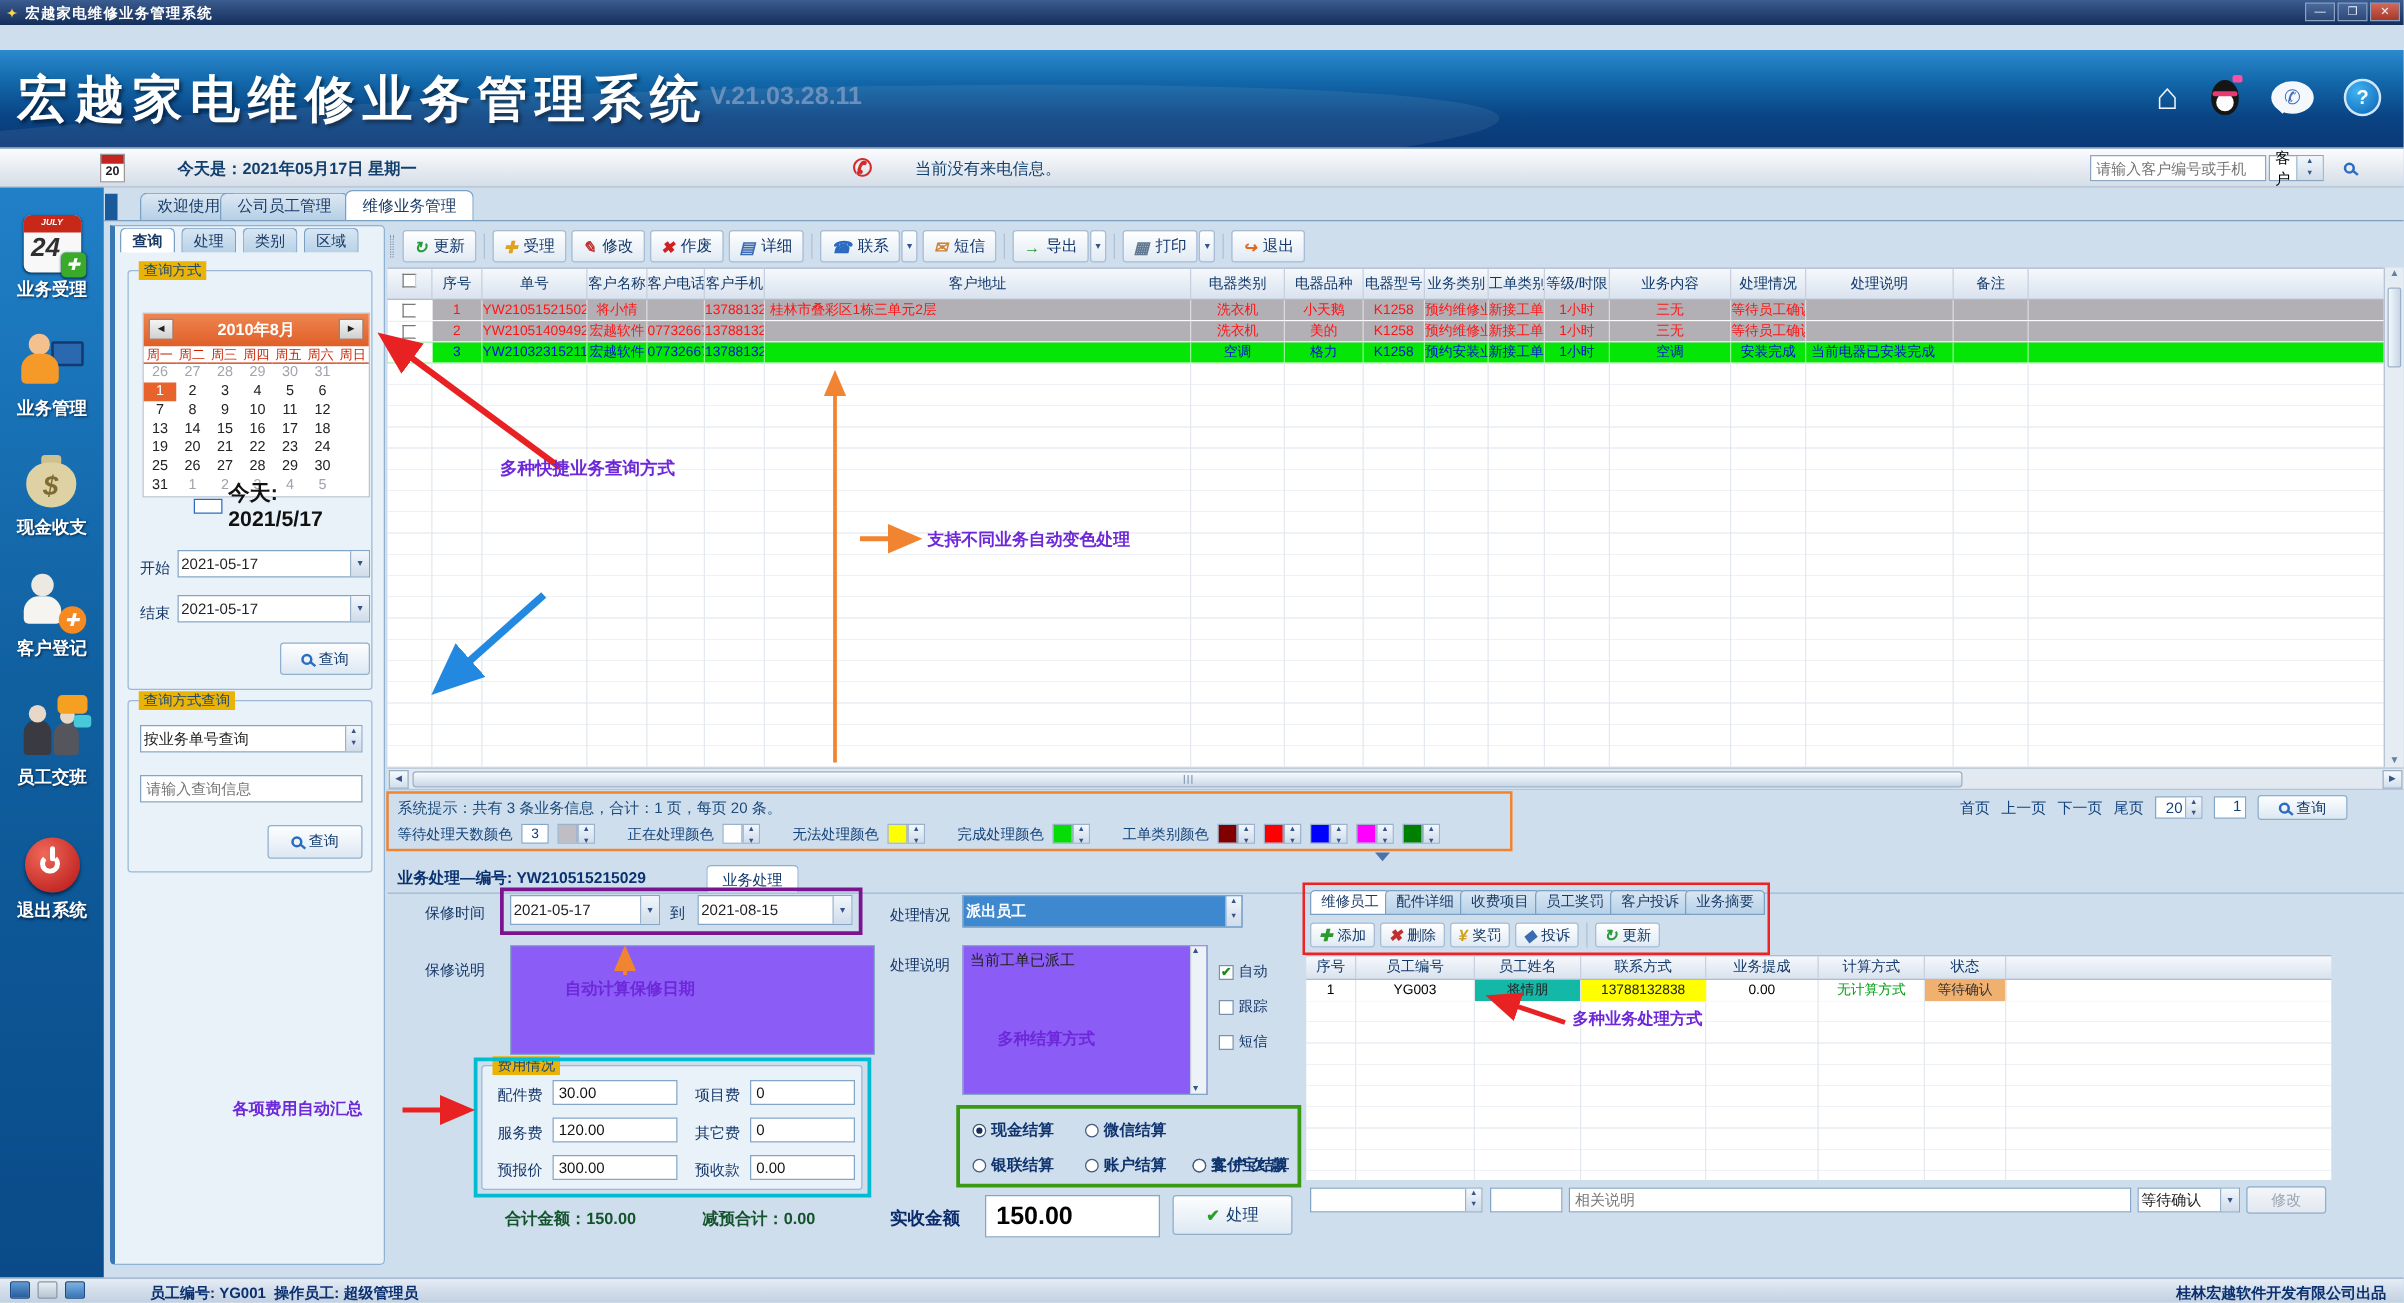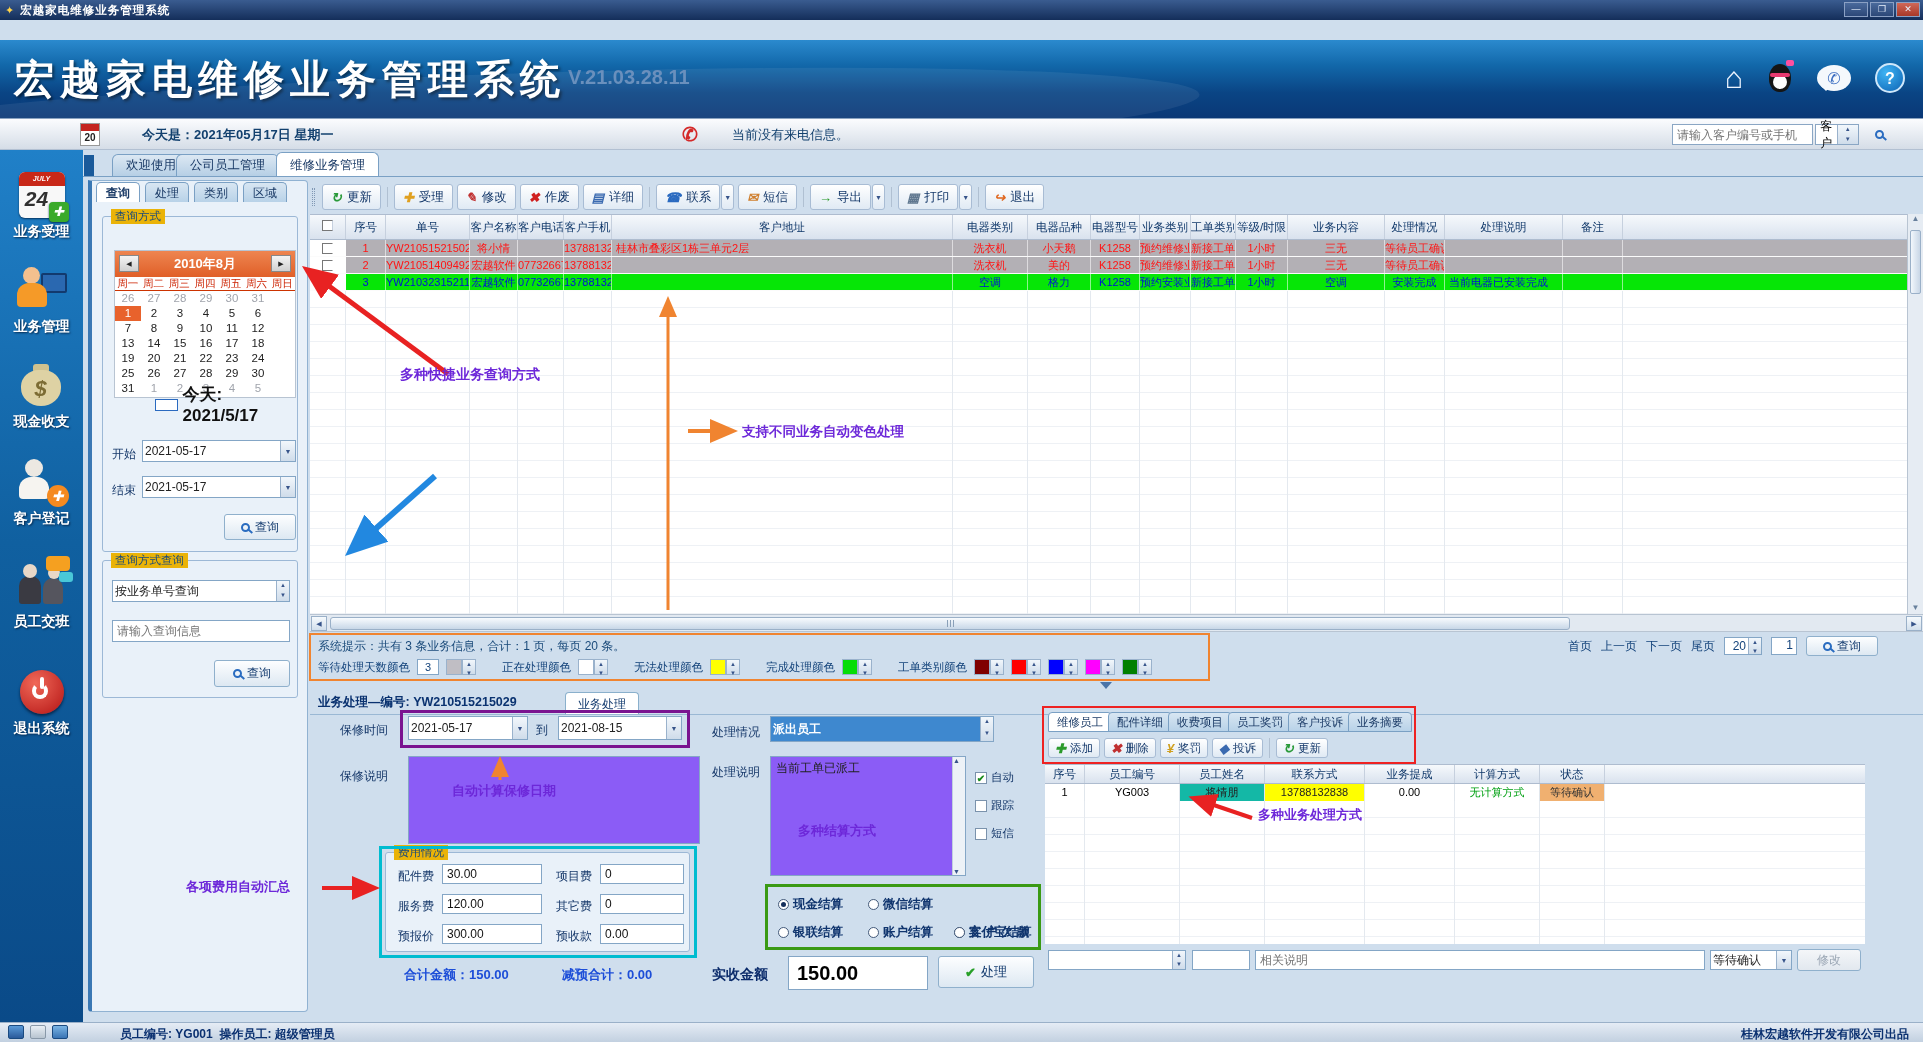--- a/index.html
+++ b/index.html
@@ -214,21 +214,21 @@
   .blue-combo { background:#3e88cf; color:#fff; font-weight:bold; }
   .blue-combo .cv { color:#fff; }
   .chk { position:absolute; display:flex; gap:4px; align-items:center; font-size:11.5px; color:#16386a; }
   .chk .bx { width:12px; height:12px; border:1px solid #7a92ac; background:#fff; font-size:10px; line-height:11px;
     text-align:center; color:#1a8a1a; font-weight:bold; }
   .radio { position:absolute; display:flex; gap:4px; align-items:center; font-size:12.5px; font-weight:bold; color:#10356e; }
   .radio .rc { width:11px; height:11px; border:1px solid #445a7a; border-radius:50%; background:#fff; position:relative; }
   .radio.sel .rc::after { content:""; position:absolute; inset:2px; background:#16305c; border-radius:50%; }
   .bigamount { position:absolute; left:788px; top:956px; width:140px; height:34px; border:1px solid #84a6c6;
     background:#fff; font-size:20px; font-weight:bold; color:#000; line-height:32px; padding-left:8px; }
-  .sumline { position:absolute; font-size:13px; font-weight:bold; color:#1d4ed8; }
+  .sumline { position:absolute; font-size:13px; font-weight:bold; color:#14532d; }
 
   
   .etab { position:absolute; top:712px; height:20px; padding:0 8px; font-size:11.5px; color:#1a3a66;
     background:linear-gradient(#d8e6f2,#b8d2e8); border:1px solid #7aa0c4; border-radius:4px 4px 0 0; line-height:19px; z-index:3;}
   .etab.act { background:#fff; }
   .ebar { position:absolute; left:1048px; top:737px; height:22px; display:flex; gap:4px; align-items:center; }
   .ebtn { height:20px; padding:0 6px; display:inline-flex; gap:4px; align-items:center;
     background:linear-gradient(#ffffff,#e0eaf4); border:1px solid #a8bcd4; border-radius:3px; font-size:11.5px; color:#14386a; }
   .ehead { position:absolute; left:1045px; top:764px; width:820px; height:20px; display:flex;
     background:linear-gradient(#f6f9fc,#d9e2ee); border-top:1px solid #aebccf; border-bottom:1px solid #aebccf;

